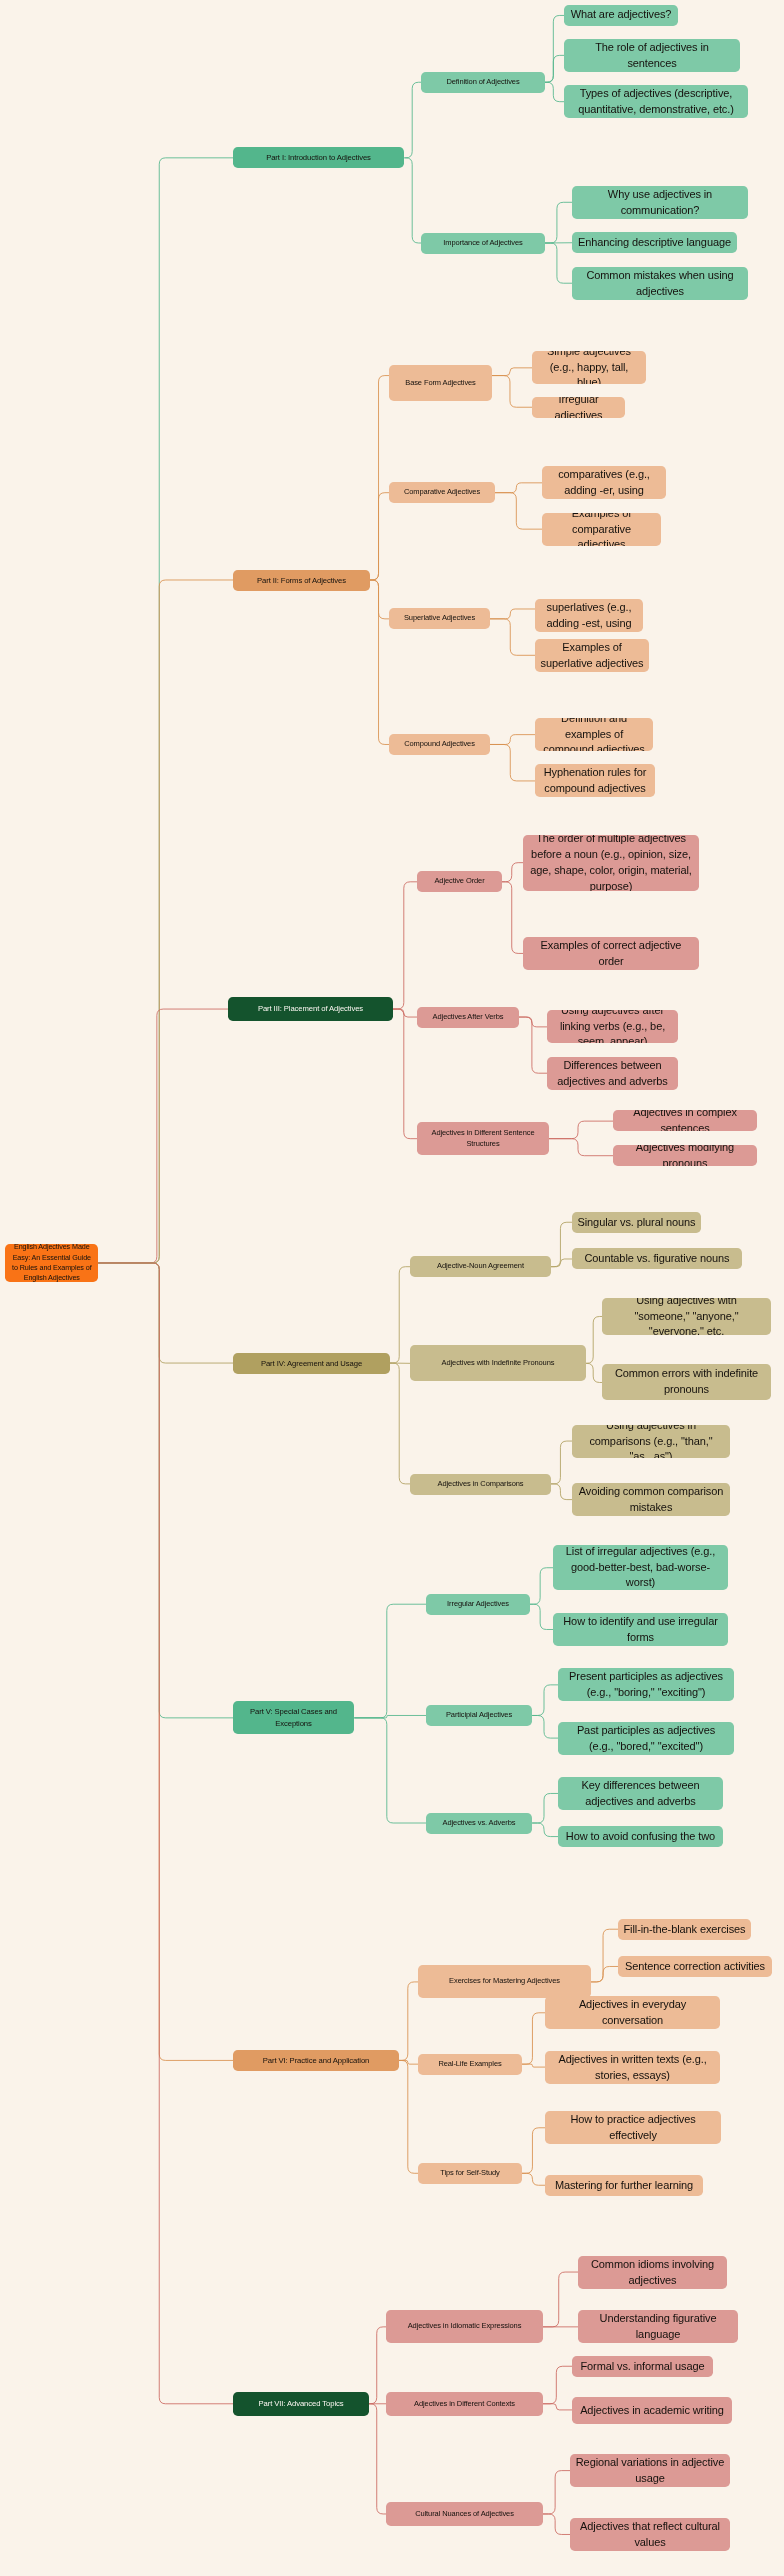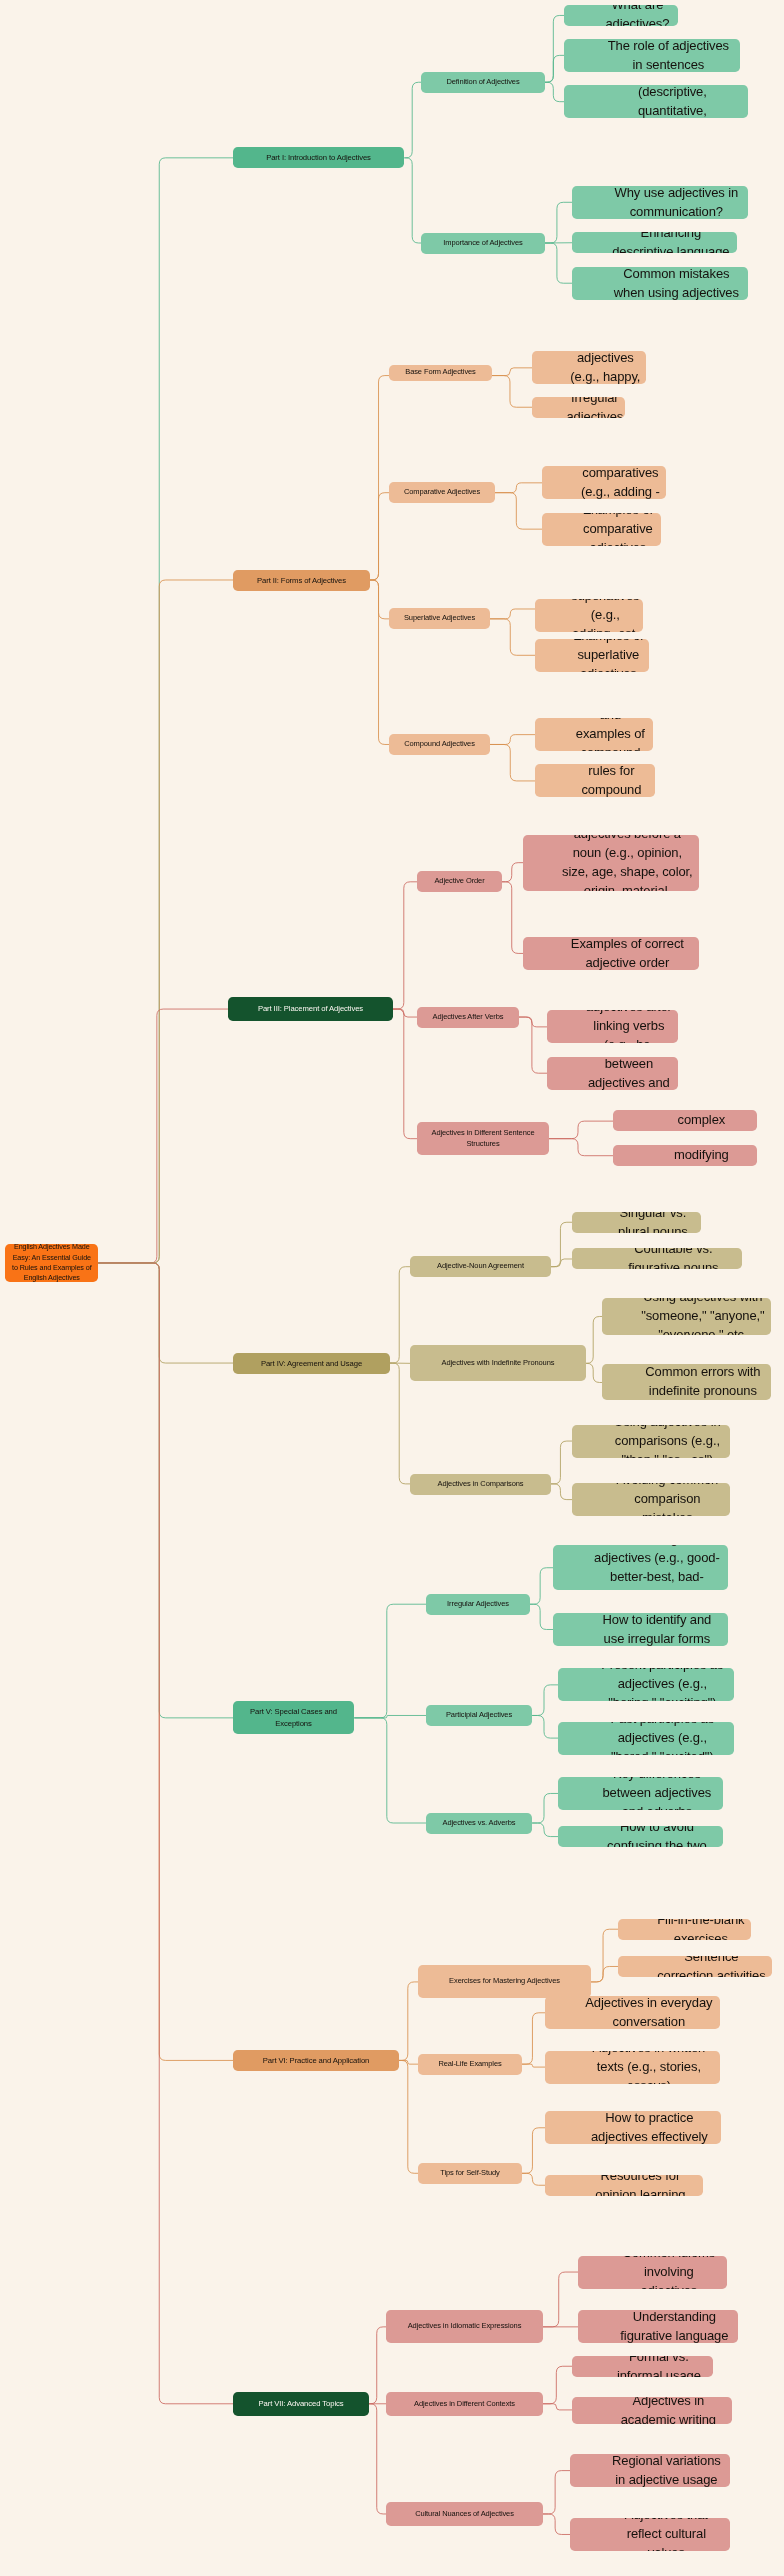--- a/index.html
+++ b/index.html
@@ -38,21 +38,21 @@
   }
   .node.root {
     font-size: 7.2px;
     color: #15110d;
   }
   .node.part {
     font-size: 7.7px;
   }
   .node.part.light-text { color: #fdf8f3; }
   .node.sub  { font-size: 7.5px; }
-  .node.leaf { font-size: 13px; padding-left: 38px; }
+  .node.leaf { font-size: 11px; }
 
   
   .c-root      { background: #f97316; }
   .c-green-hd  { background: #53b68c; }
   .c-green     { background: #7ec9a7; }
   .c-orange-hd { background: #e09b62; }
   .c-orange    { background: #edbb96; }
   .c-red-hd    { background: #14532d; }
   .c-red       { background: #dc9a95; }
   .c-tan-hd    { background: #b0a060; }
@@ -165,21 +165,21 @@
   <div class="node leaf c-green" style="left:572px; top:232px; width:165px; height:21px;">
     <span>Enhancing descriptive language</span>
   </div>
   <div class="node leaf c-green" style="left:572px; top:267px; width:176px; height:33px;">
     <span>Common mistakes when using adjectives</span>
   </div>
 
   <div class="node part c-orange-hd" style="left:233px; top:570px; width:137px; height:21px;">
     <span>Part II: Forms of Adjectives</span>
   </div>
-  <div class="node sub c-orange" style="left:389px; top:365px; width:103px; height:16px;align-items:flex-end;">
+  <div class="node sub c-orange" style="left:389px; top:365px; width:103px; height:36px;">
     <span>Base Form Adjectives</span>
   </div>
   <div class="node leaf c-orange" style="left:532px; top:351px; width:114px; height:33px;">
     <span>Simple adjectives (e.g., happy, tall, blue)</span>
   </div>
   <div class="node leaf c-orange" style="left:532px; top:397px; width:93px; height:21px;">
     <span>Irregular adjectives</span>
   </div>
   <div class="node sub c-orange" style="left:389px; top:482px; width:106px; height:21px;">
     <span>Comparative Adjectives</span>
@@ -323,21 +323,21 @@
   <div class="node leaf c-orange" style="left:545px; top:2051px; width:175px; height:33px;">
     <span>Adjectives in written texts (e.g., stories, essays)</span>
   </div>
   <div class="node sub c-orange" style="left:418px; top:2163px; width:104px; height:21px;">
     <span>Tips for Self-Study</span>
   </div>
   <div class="node leaf c-orange" style="left:545px; top:2111px; width:176px; height:33px;">
     <span>How to practice adjectives effectively</span>
   </div>
   <div class="node leaf c-orange" style="left:545px; top:2175px; width:158px; height:21px;">
-    <span>Resources for opinion learning</span>
+    <span>Mastering for further learning</span>
   </div>
 
   <div class="node part c-red-hd light-text" style="left:233px; top:2392px; width:136px; height:24px;">
     <span>Part VII: Advanced Topics</span>
   </div>
   <div class="node sub c-red" style="left:386px; top:2310px; width:157px; height:33px;">
     <span>Adjectives in Idiomatic Expressions</span>
   </div>
   <div class="node leaf c-red" style="left:578px; top:2256px; width:149px; height:33px;">
     <span>Common idioms involving adjectives</span>

